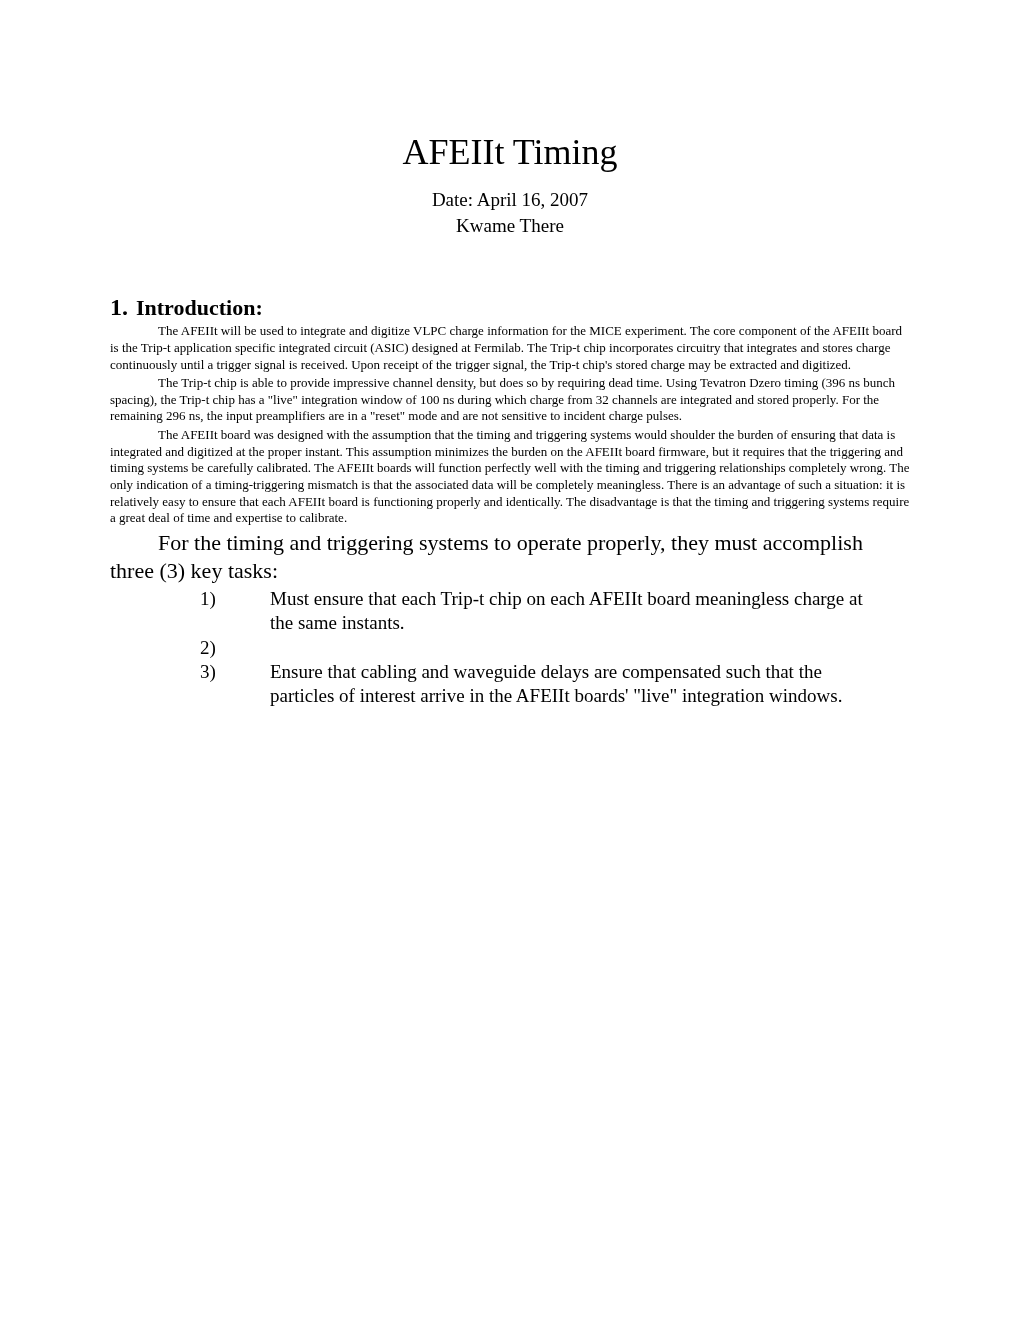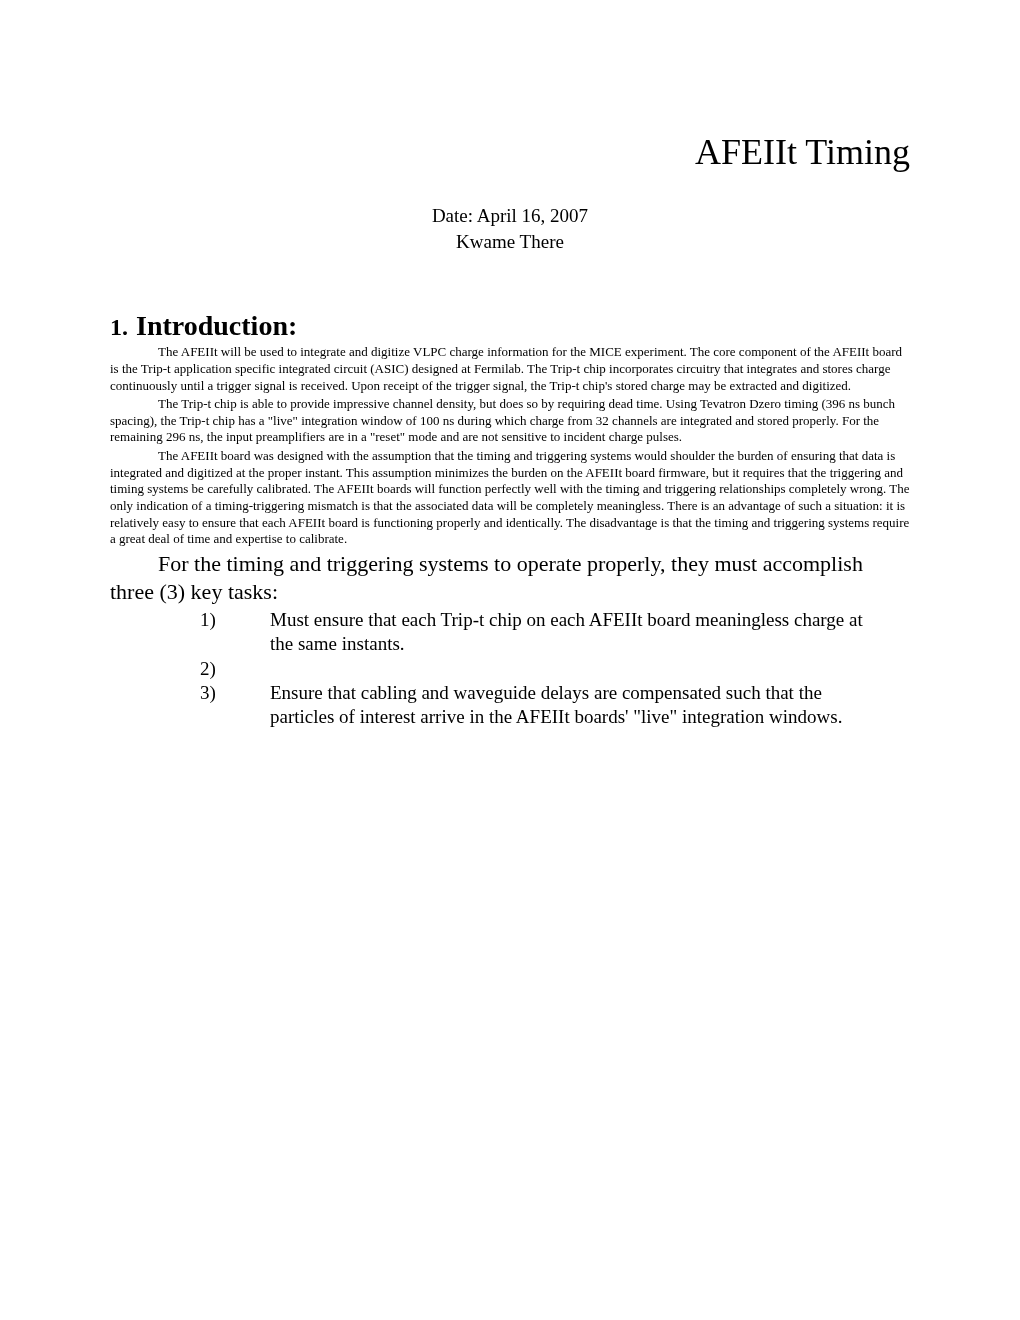--- a/index.html
+++ b/index.html
@@ -4,26 +4,26 @@
   <style>
     * { margin: 0; padding: 0; box-sizing: border-box; }
     body {
       background: #ffffff;
       width: 1020px;
       height: 1320px;
       font-family: "Times New Roman", Times, serif;
       color: #000;
       padding: 130px 110px 0 110px;
     }
-    .title-block { text-align: right; }
+    .title-block { text-align: center; }
     .title-line { font-size: 36px; line-height: 1.25; }
-    .meta-block { text-align: center; margin-top: 28px; }
+    .meta-block { text-align: center; margin-top: 12px; }
     .meta-line { font-size: 19px; line-height: 1.35; }
     .section { margin-top: 56px; }
-    .section-heading { font-size: 28px; font-weight: bold; }
+    .section-heading { font-size: 22px; font-weight: bold; }
     .section-number { font-size: 24px; font-weight: bold; margin-right: 4px; }
     .para { font-size: 13px; line-height: 1.28; margin-top: 2px; text-align: left; }
     .para .indent { display: inline-block; width: 48px; }
     .tasks-intro { font-size: 22px; line-height: 1.28; margin-top: 2px; }
     .tasks-intro .indent { display: inline-block; width: 48px; }
     .task-list { list-style: none; margin-top: 2px; }
     .task-item { display: flex; font-size: 19px; line-height: 1.28; }
     .task-num { width: 70px; flex: 0 0 70px; padding-left: 90px; box-sizing: content-box; }
     .task-text { flex: 1; padding-right: 20px; }
   </style>

